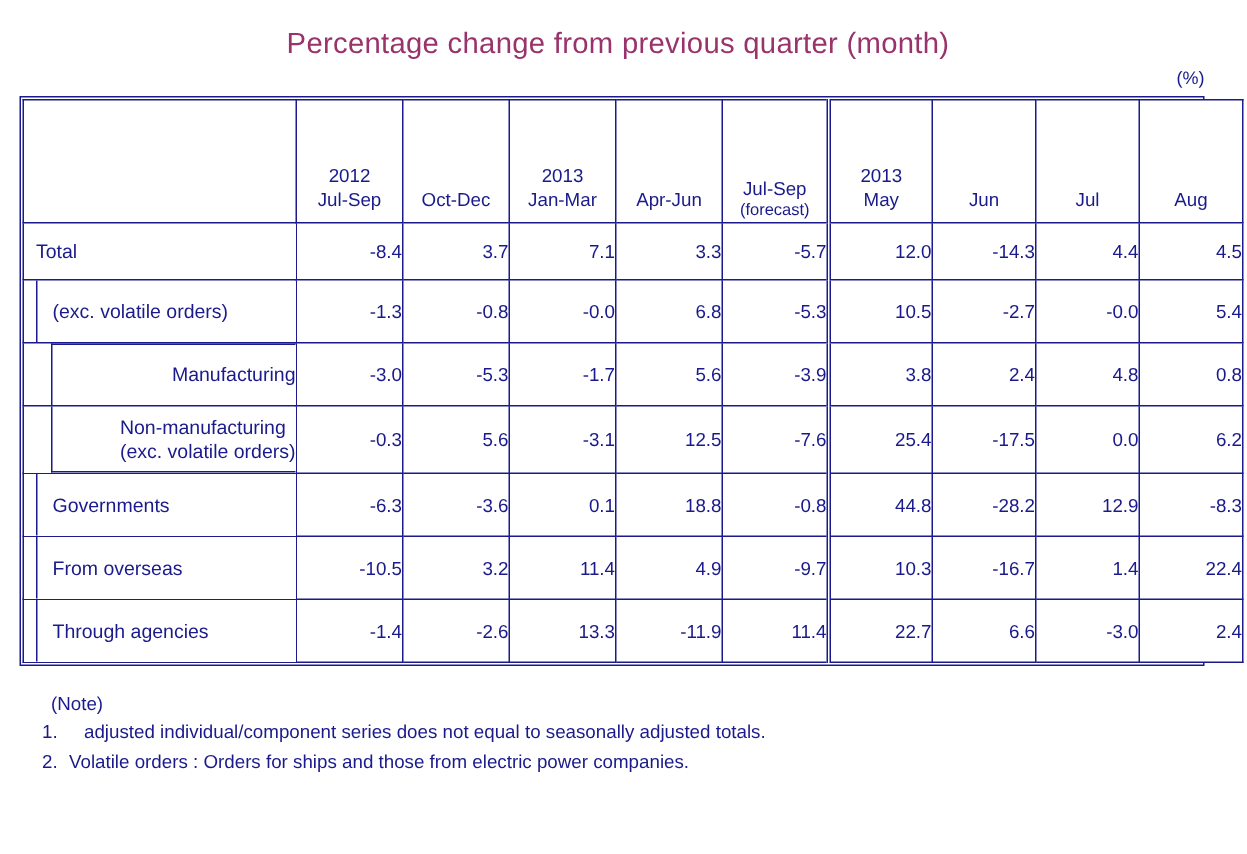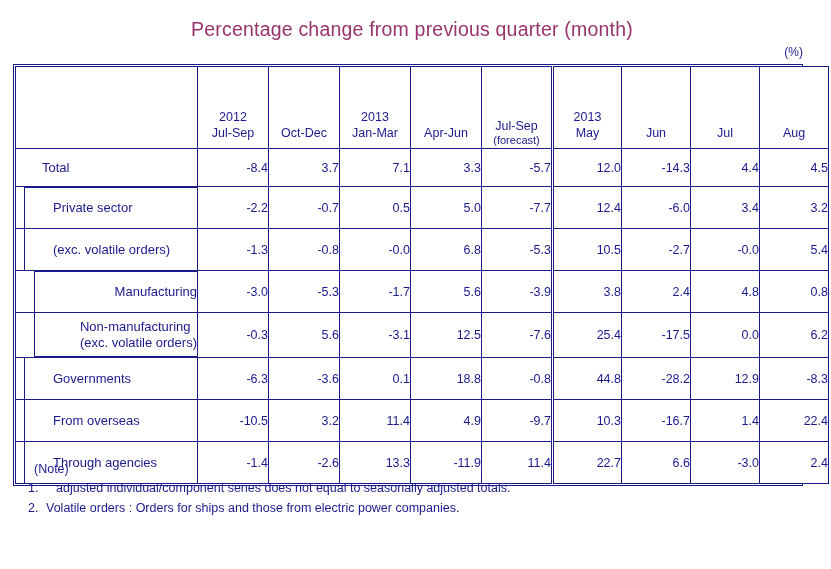--- a/index.html
+++ b/index.html
@@ -101,21 +101,20 @@
     text-align: left;
     padding: 0;
     position: relative;
     height: 40px;
   }
   .lbl-txt {
     display: block;
     font-size: 13px;
     line-height: 1.18;
     white-space: pre-line;
-    margin-left: 18px;
   }
 
   
   .nest {
     box-sizing: border-box;
     height: 100%;
     display: flex;
     align-items: center;
   }
   .nest-0 { padding-left: 8px; }
@@ -264,36 +263,20 @@
         <td class="num">3.7</td>
         <td class="num">7.1</td>
         <td class="num">3.3</td>
         <td class="num">-5.7</td>
         <td class="num sep-left">12.0</td>
         <td class="num">-14.3</td>
         <td class="num">4.4</td>
         <td class="num">4.5</td>
       </tr>
 
-      <tr class="r-priv">
-        <td class="lbl">
-          <div class="nest nest-1 grp-top">
-            <span class="lbl-txt">Private sector</span>
-          </div>
-        </td>
-        <td class="num">-2.2</td>
-        <td class="num">-0.7</td>
-        <td class="num">0.5</td>
-        <td class="num">5.0</td>
-        <td class="num">-7.7</td>
-        <td class="num sep-left">12.4</td>
-        <td class="num">-6.0</td>
-        <td class="num">3.4</td>
-        <td class="num">3.2</td>
-      </tr>
 
       <tr class="r-privx">
         <td class="lbl">
           <div class="nest nest-1">
             <span class="lbl-txt">(exc. volatile orders)</span>
           </div>
         </td>
         <td class="num">-1.3</td>
         <td class="num">-0.8</td>
         <td class="num">-0.0</td>

